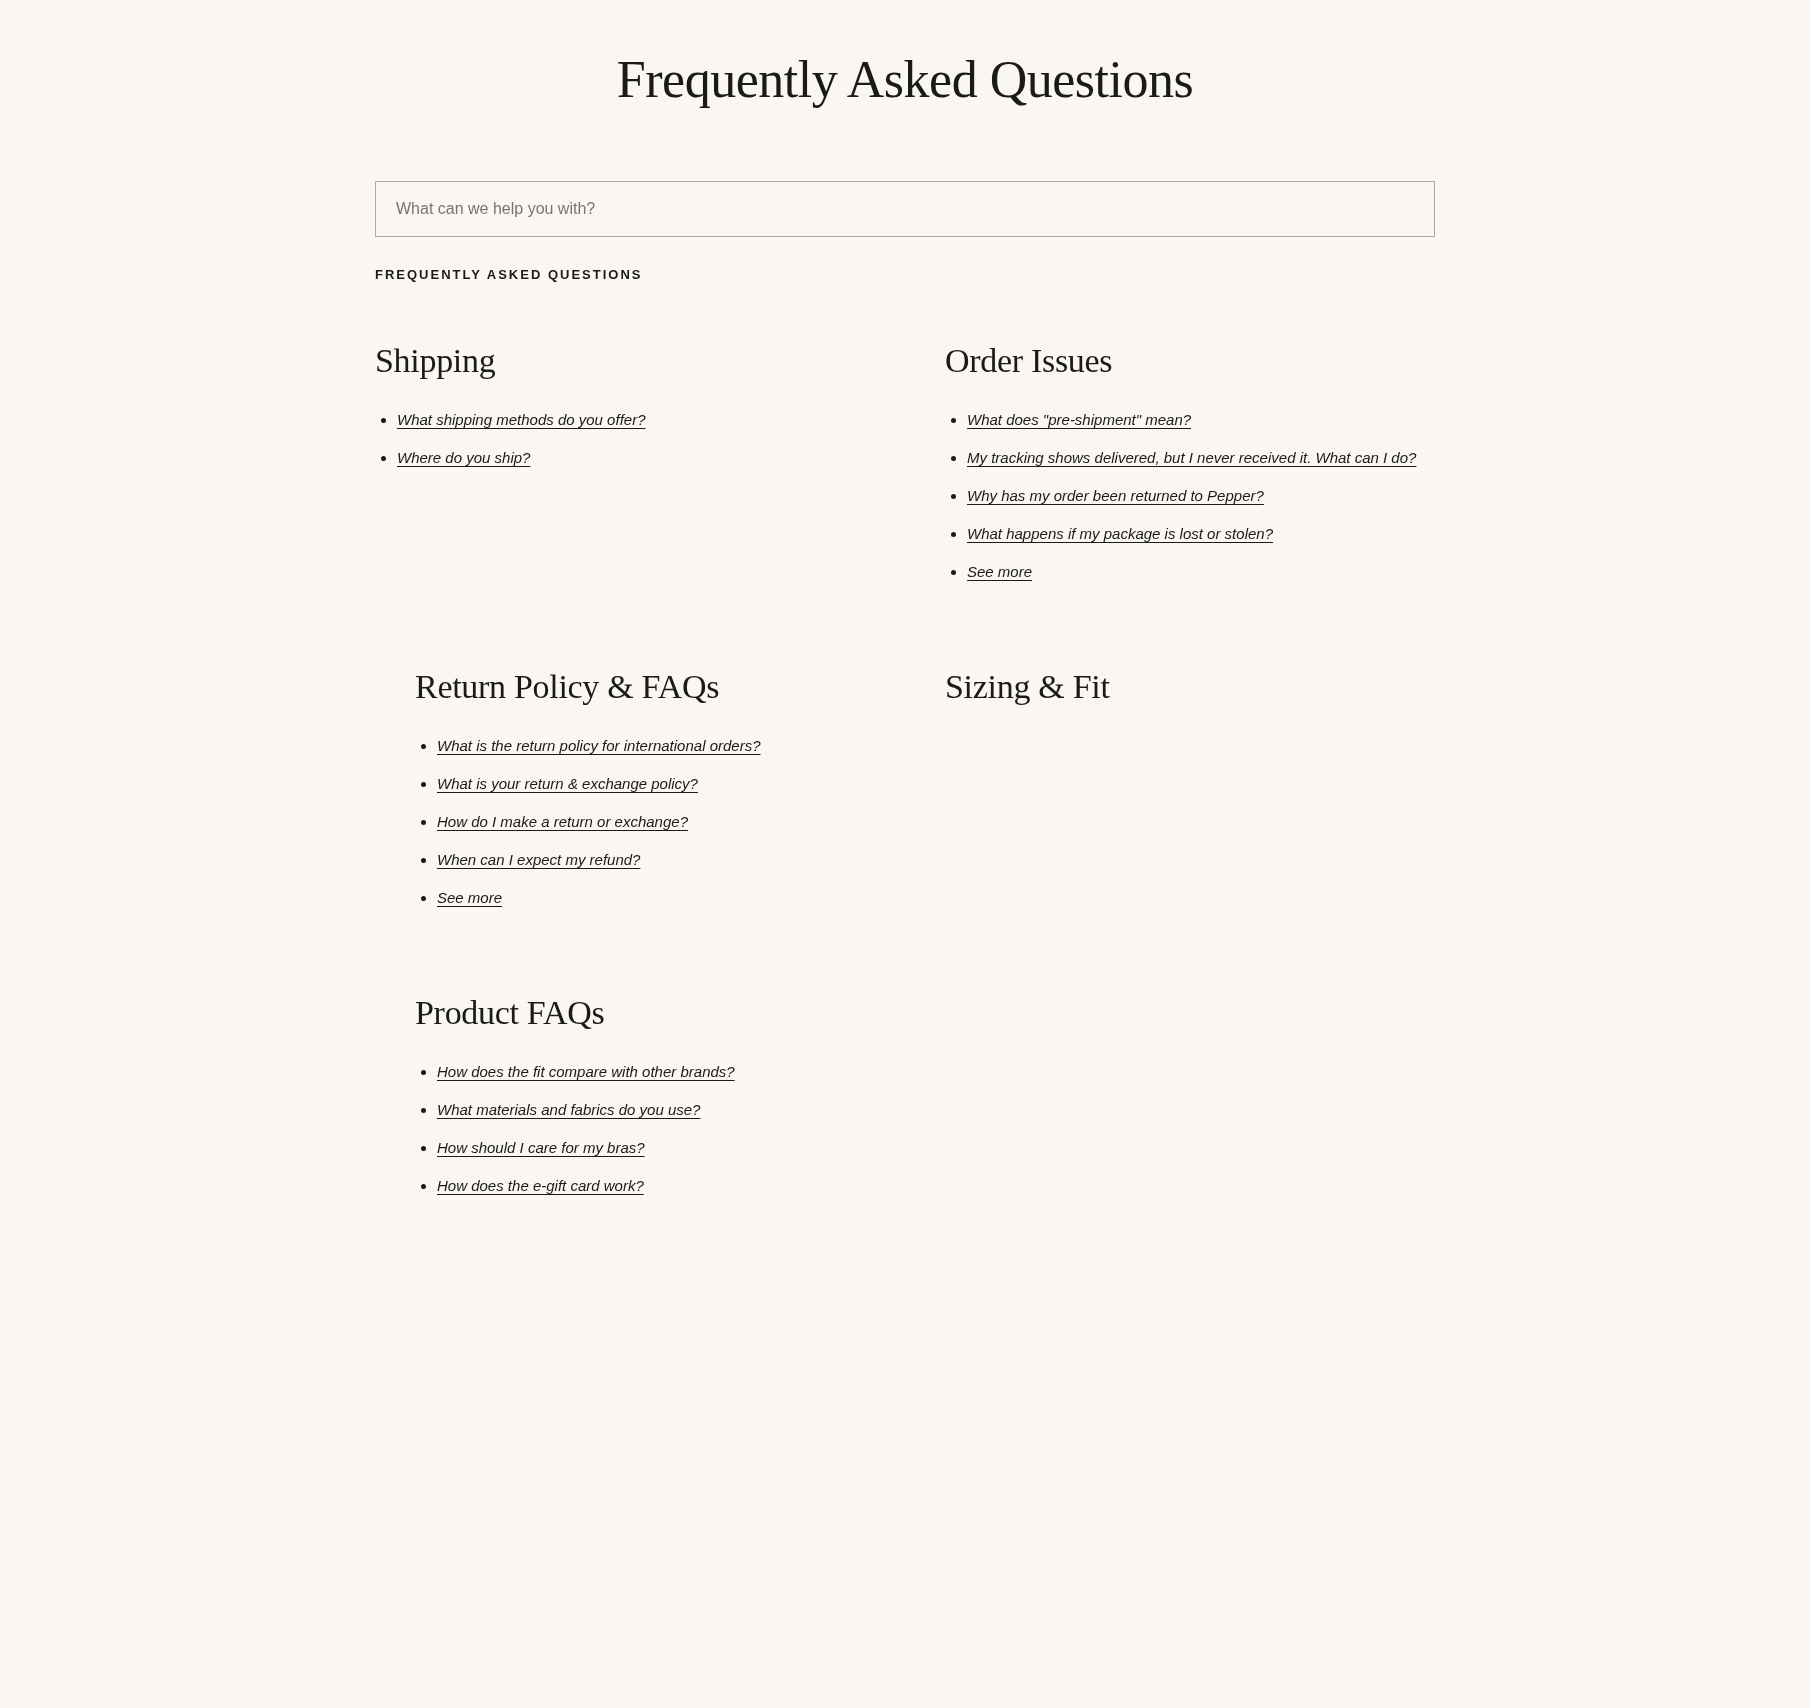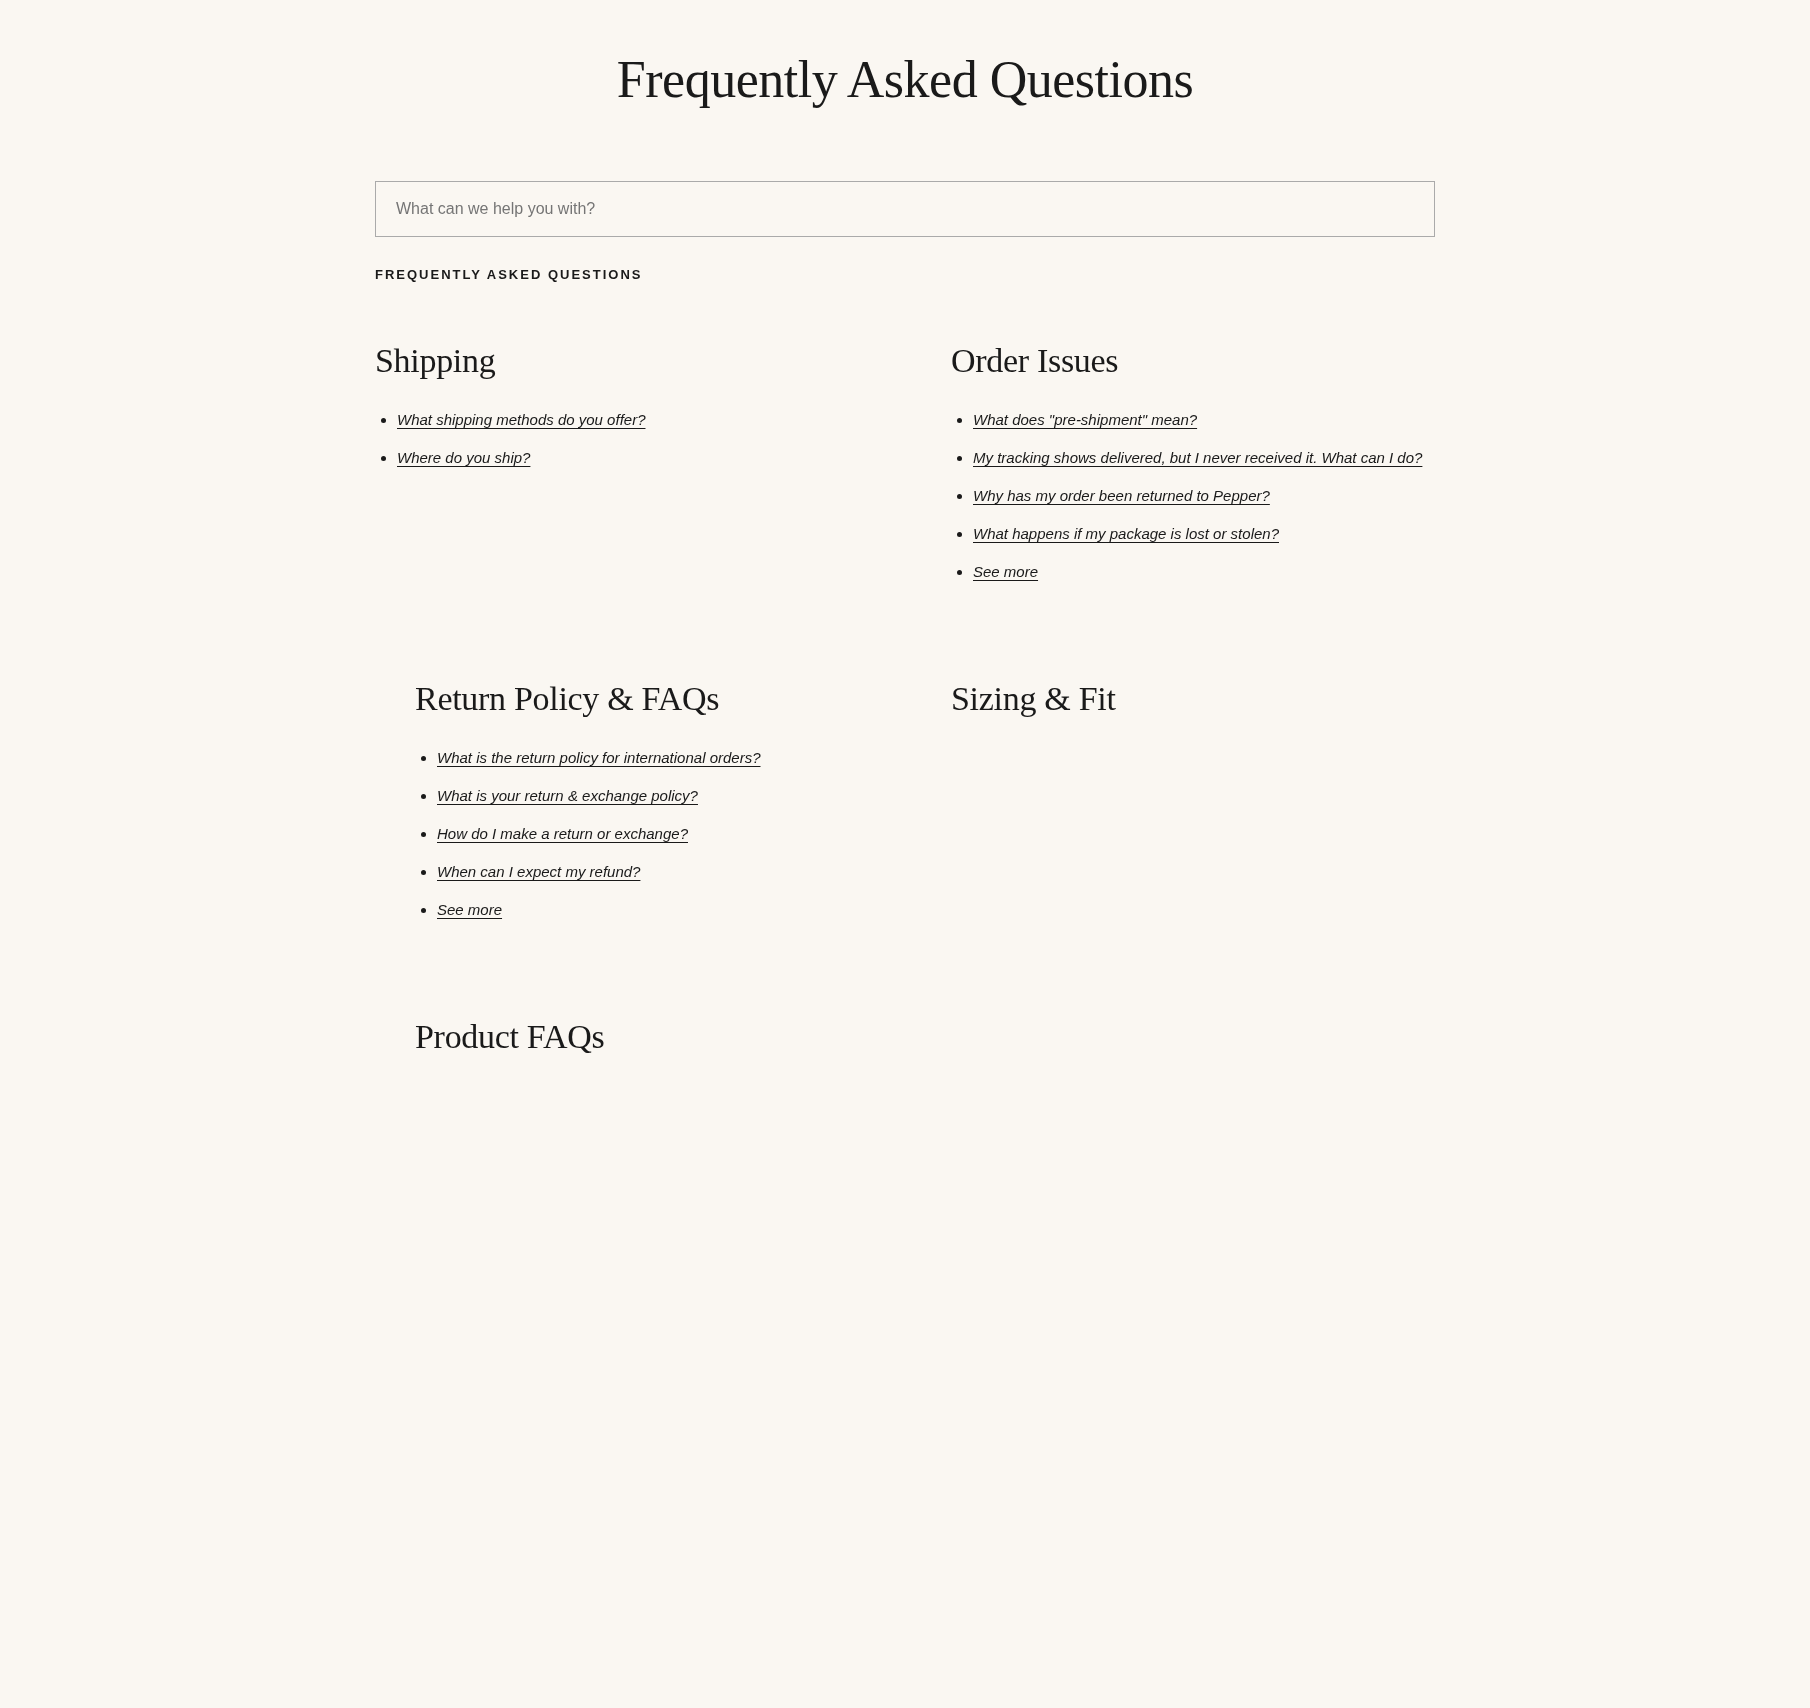--- a/index.html
+++ b/index.html
@@ -50,21 +50,21 @@
       text-transform: uppercase;
       margin-bottom: 30px;
       max-width: 1060px;
       margin-left: auto;
       margin-right: auto;
     }
 
     .faq-grid {
       display: grid;
       grid-template-columns: 1fr 1fr;
-      gap: 12px;
+      gap: 0;
       max-width: 1060px;
       margin: 0 auto;
     }
 
     .faq-section {
       padding: 30px 40px 40px 0;
     }
 
     .faq-section:nth-child(even) {
       padding-left: 40px;
@@ -137,14 +137,20 @@
         <li><a href="#">How do I make a return or exchange?</a></li>
         <li><a href="#">When can I expect my refund?</a></li>
         <li><a href="#">See more</a></li>
       </ul>
     </div>
     <div class="faq-section">
       <h2>Sizing &amp; Fit</h2>
     </div>
     <div class="faq-section" style="padding-left: 40px;">
       <h2>Product FAQs</h2>
+      <ul>
+        <li><a href="#">How does the fit compare with other brands?</a></li>
+        <li><a href="#">What materials and fabrics do you use?</a></li>
+        <li><a href="#">How should I care for my bras?</a></li>
+        <li><a href="#">How does the e-gift card work?</a></li>
+      </ul>
     </div>
   </div>
 
 </body></html>

